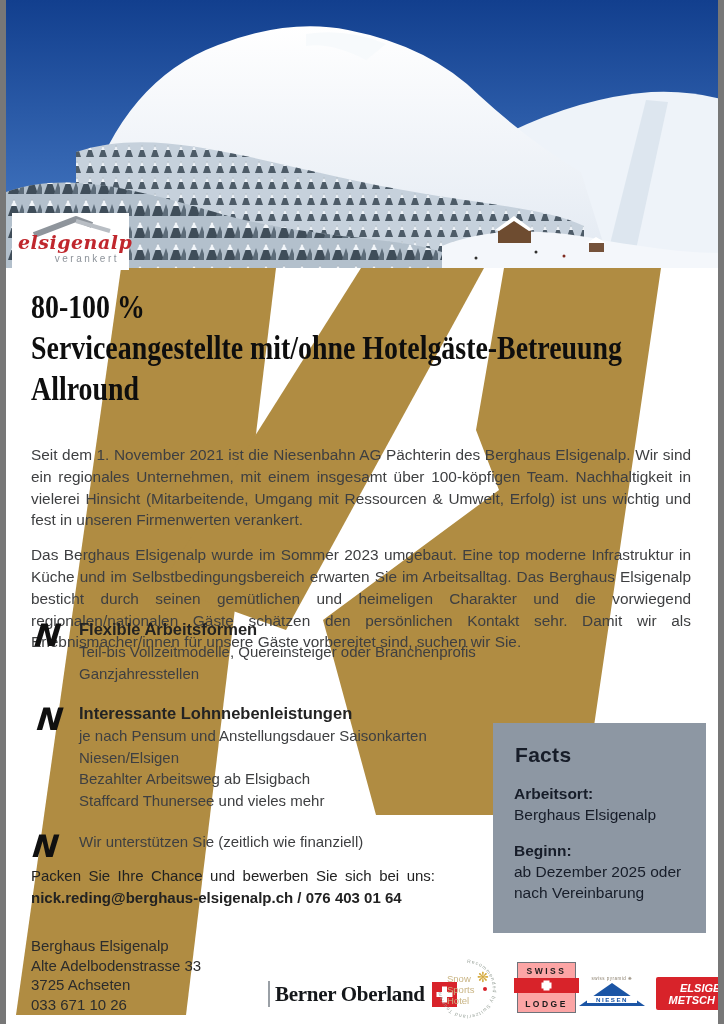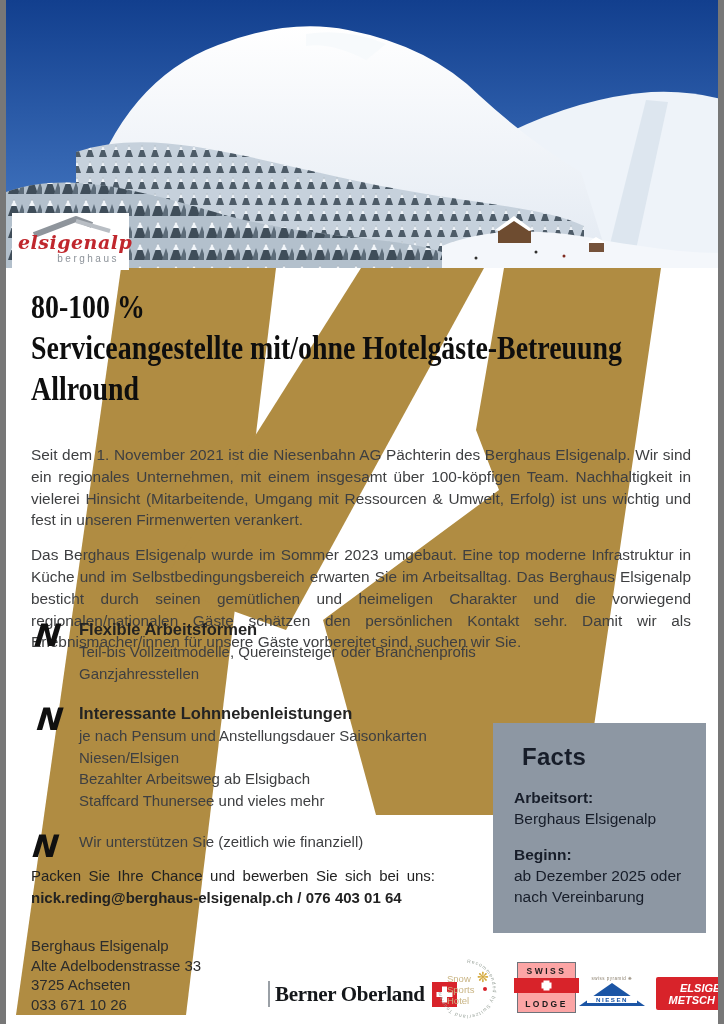--- a/index.html
+++ b/index.html
@@ -26,21 +26,21 @@
   
   .bullets{position:absolute;left:27px;top:620px;width:470px;z-index:3;}
   .bullet{display:flex;margin-bottom:20px;}
   .bullet .nico{width:46px;flex:0 0 46px;font-family:"DejaVu Sans",sans-serif;font-weight:bold;
         font-style:italic;font-size:31px;line-height:30px;color:#101010;transform:skewX(-6deg);}
   .bullet h3{margin:0 0 2px 0;font-size:16.5px;color:#232323;}
   .bullet .bl{font-size:15px;line-height:21.5px;color:#3e3f41;}
   
   .facts{position:absolute;left:487px;top:723px;width:213px;height:210px;background:#8d97a3;
          z-index:3;box-sizing:border-box;padding:20px 16px 0 21px;color:#171d29;}
-  .facts h2{margin:0 0 16px 8px;font-size:24px;letter-spacing:.3px;}
+  .facts h2{margin:0 0 16px 1px;font-size:21px;letter-spacing:.3px;}
   .facts .lbl{font-weight:bold;font-size:15.5px;line-height:21px;}
   .facts .val{font-size:15.5px;line-height:21px;white-space:pre-line;margin-bottom:15px;}
   
   .contact{position:absolute;left:25px;top:865px;width:404px;z-index:3;font-size:15px;line-height:21.5px;color:#222;}
   .contact .c1{text-align:justify;text-align-last:justify;}
   .contact .c2{font-weight:bold;}
   
   .address{position:absolute;left:25px;top:936px;z-index:3;font-size:15px;line-height:19.6px;color:#2c2c2c;}
   
   .flogo{position:absolute;z-index:3;}
@@ -117,21 +117,21 @@
     <circle cx="530" cy="252" r="1.5" fill="#30302e"></circle>
     <circle cx="558" cy="256" r="1.5" fill="#802c20"></circle>
   </svg>
 
   <div class="logobox">
     <svg class="roof" viewBox="0 0 88 22">
       <path d="M4,20 L46,4 L62,10" fill="none" stroke="#8f959c" stroke-width="6" stroke-linejoin="round"></path>
       <path d="M46,6 L80,16" fill="none" stroke="#b9bec4" stroke-width="4"></path>
     </svg>
     <div class="script">elsigenalp</div>
-    <div class="sub">berghaus</div>
+    <div class="sub">verankert</div>
   </div>
 
   <div class="title">
     <div class="t-line">80-100 %</div>
     <div class="t-line">Serviceangestellte mit/ohne Hotelgäste-Betreuung</div>
     <div class="t-line">Allround</div>
   </div>
 
   <div class="paras">
     <p>Seit dem 1. November 2021 ist die Niesenbahn AG Pächterin des Berghaus Elsigenalp. Wir sind ein regionales Unternehmen, mit einem insgesamt über 100-köpfigen Team. Nachhaltigkeit in vielerei Hinsicht (Mitarbeitende, Umgang mit Ressourcen &amp; Umwelt, Erfolg) ist uns wichtig und fest in unseren Firmenwerten verankert.</p>

